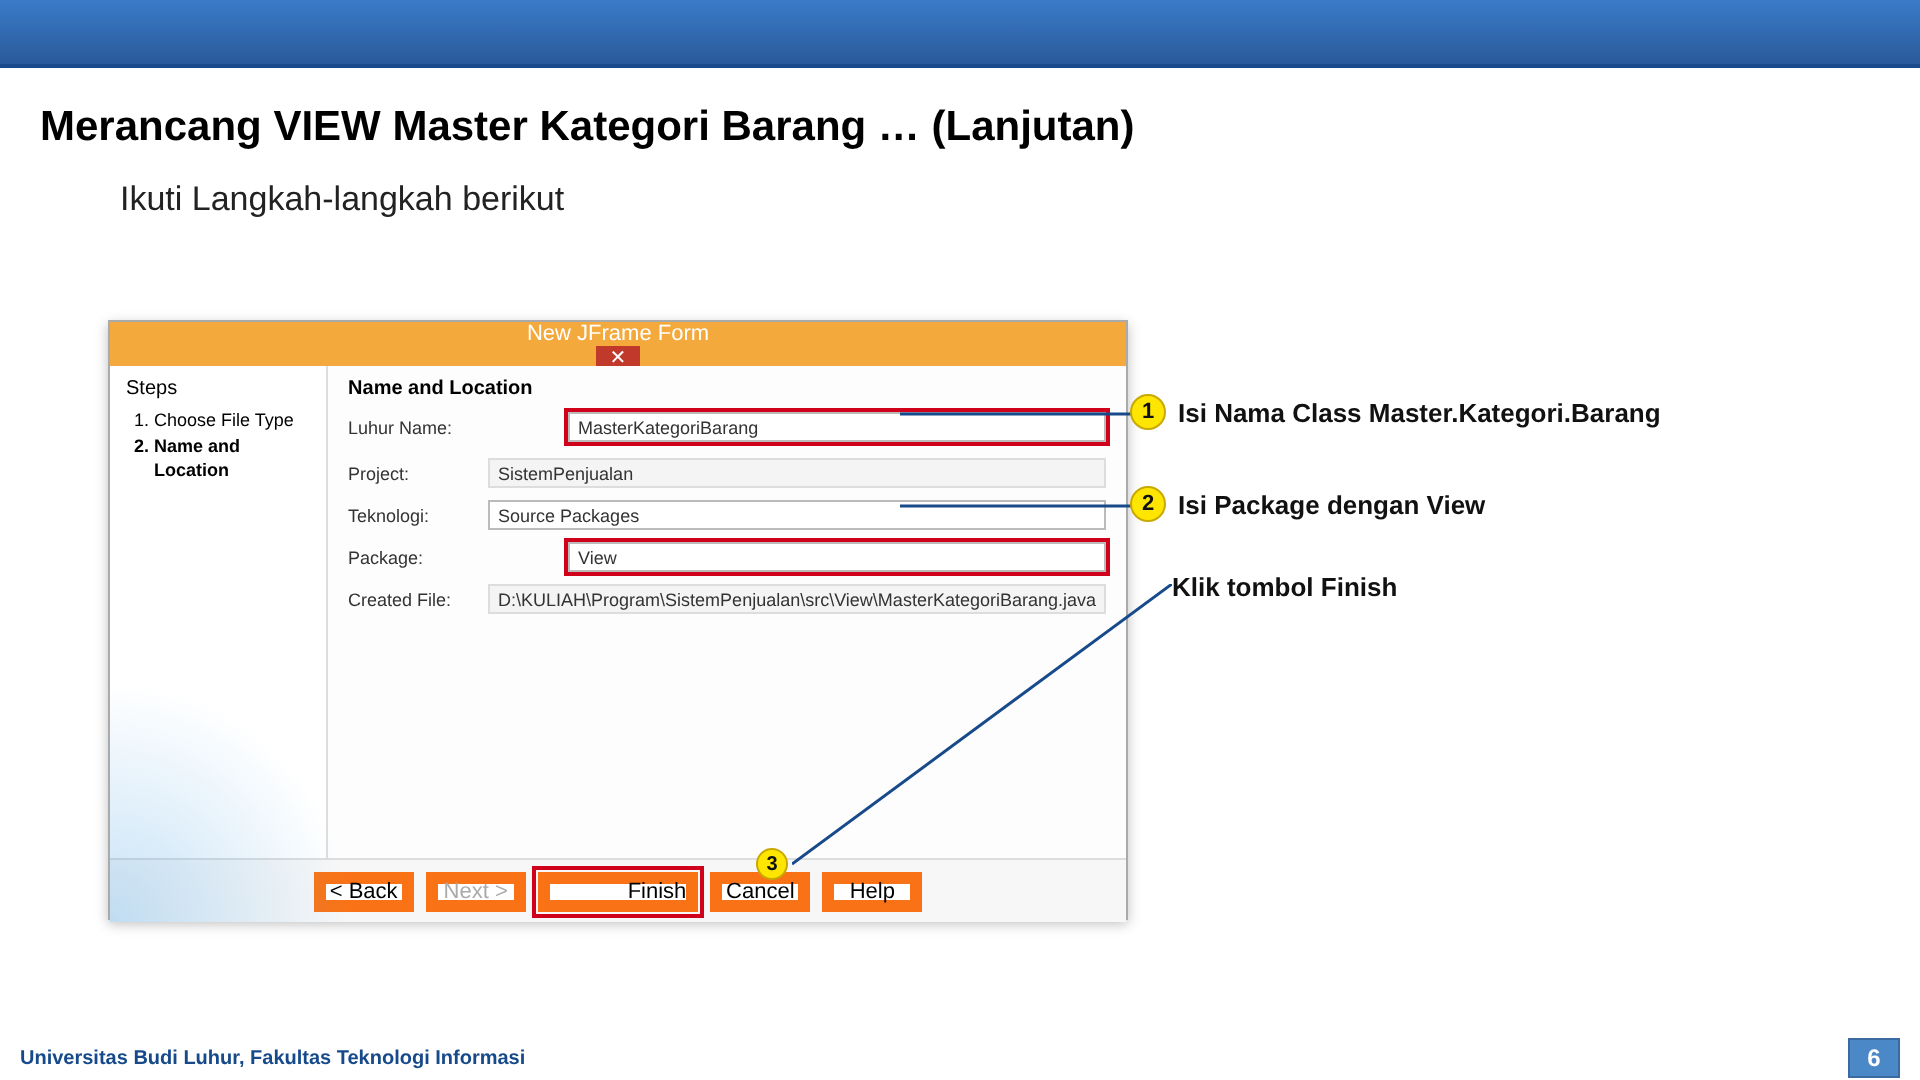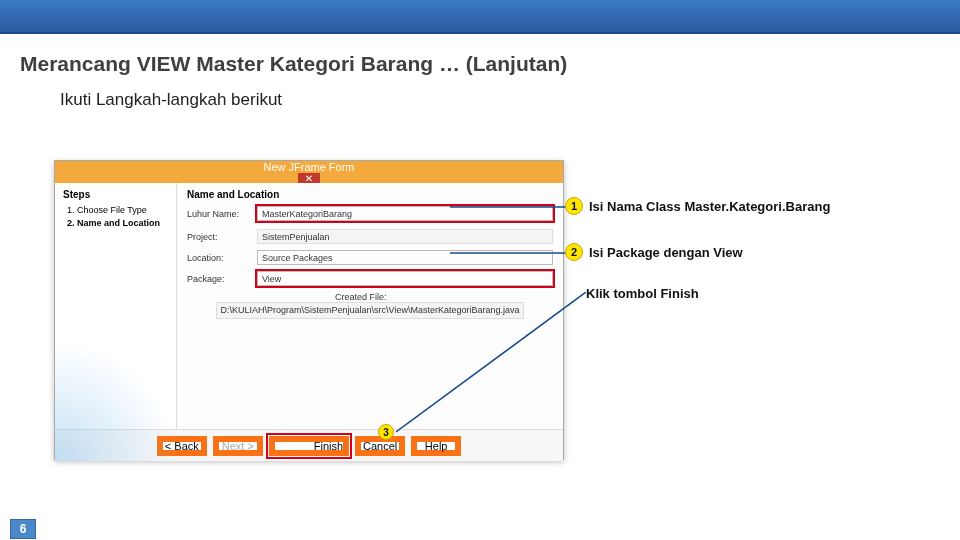--- a/index.html
+++ b/index.html
@@ -1,36 +1,36 @@
 <!DOCTYPE html>
 <html><head>
 <meta charset="utf-8">
 <style>
   * { box-sizing: border-box; margin: 0; padding: 0; }
   body { width: 960px; height: 540px; font-family: Arial, sans-serif; background: #fff; position: relative; overflow: hidden; }
   .topbar { height: 34px; background: linear-gradient(#3a7bc8,#2a5a9a); border-bottom: 2px solid #1a4a8a; }
-  .title { font-size: 21px; font-weight: bold; margin: 18px 0 0 20px; color: #404040; }
+  .title { font-size: 21px; font-weight: bold; margin: 18px 0 0 20px; color: #000000; }
   .subtitle { font-size: 17px; margin: 14px 0 0 60px; color: #222; }
   .dialog { position: absolute; left: 54px; top: 160px; width: 510px; height: 300px; border: 1px solid #aaa; background: #fff; box-shadow: 0 2px 6px rgba(0,0,0,.25); font-size: 10px; }
   .dlg-titlebar { height: 22px; background: #f3a93c; color: #fff; display: flex; align-items: center; padding: 0 4px; flex-direction: column; }
   .dlg-titlebar .spacer { width: 24px; }
   .dlg-title { flex: 1; text-align: center; font-size: 11px; }
   .dlg-close { width: 22px; height: 16px; background: #c0392b; color: #fff; display: flex; align-items: center; justify-content: center; font-size: 10px; cursor: pointer; }
   .dlg-body { display: flex; height: 246px; }
   .steps { width: 122px; border-right: 1px solid #ddd; padding: 6px 8px; background: #fff; position: relative; }
-  .steps-head { font-weight: bold; margin-bottom: 4px; }
+  .steps-head { font-weight: normal; margin-bottom: 4px; }
   .steps ol { list-style: decimal; margin-left: 14px; font-size: 9px; line-height: 1.4; }
   .steps-bg { position: absolute; left: 0; bottom: -32px; width: 122px; height: 120px; background: radial-gradient(circle at 0% 100%, rgba(90,170,230,.35), rgba(255,255,255,0) 70%); pointer-events: none; }
   .form { flex: 1; padding: 6px 10px; background: #fdfdfd; }
   .form-head { font-weight: bold; margin-bottom: 6px; }
   .row { display: flex; align-items: center; margin-bottom: 6px; font-size: 9px; }
   .row .lbl { width: 70px; color: #333; }
   .row .val { flex: 1; height: 15px; border: 1px solid #bbb; background: #fff; padding: 0 4px; line-height: 15px; color: #333; overflow: hidden; white-space: nowrap; }
   .row .val.readonly { background: #f4f4f4; border-color: #ddd; }
-  .row .val.outlined { outline: 2px solid #d0021b; outline-offset: 0; }
+  .row .val.outlined { outline: 2px solid #d0021b; outline-offset: 0; margin-left: 40px; }
   .dlg-buttons { height: 32px; border-top: 1px solid #ddd; display: flex; align-items: center; justify-content: center; gap: 6px; background: #f7f7f7; }
   .btn { min-width: 50px; height: 20px; border: 6px solid #f97316; background: #fff; font-size: 11px; display: flex; align-items: center; justify-content: center; cursor: pointer; }
   .btn.disabled { color: #aaa; cursor: default; }
   .btn.finish { outline: 2px solid #d0021b; outline-offset: 1px; padding-left: 39px; }
   .callout { position: absolute; display: flex; align-items: center; gap: 6px; }
   .num { width: 18px; height: 18px; border-radius: 50%; background: #ffe600; border: 1.5px solid #c9a800; display: flex; align-items: center; justify-content: center; font-size: 11px; font-weight: bold; color: #111; }
   .num.small { width: 16px; height: 16px; font-size: 10px; }
   .ctext { font-size: 13px; font-weight: bold; color: #111; }
   .c1 { left: 565px; top: 197px; }
   .c2 { left: 565px; top: 243px; }
@@ -67,28 +67,28 @@
       <div class="form-head">Name and Location</div>
       <div class="row">
         <div class="lbl">Luhur Name:</div>
         <div class="val outlined">MasterKategoriBarang</div>
       </div>
       <div class="row" style="margin-top:8px;">
         <div class="lbl">Project:</div>
         <div class="val readonly">SistemPenjualan</div>
       </div>
       <div class="row">
-        <div class="lbl">Location:</div>
+        <div class="lbl">Teknologi:</div>
         <div class="val">Source Packages</div>
       </div>
       <div class="row">
         <div class="lbl">Package:</div>
         <div class="val outlined">View</div>
       </div>
-      <div class="row" style="margin-top:6px;flex-direction:column;">
+      <div class="row" style="margin-top:6px;">
         <div class="lbl">Created File:</div>
         <div class="val readonly">D:\KULIAH\Program\SistemPenjualan\src\View\MasterKategoriBarang.java</div>
       </div>
     </div>
   </div>
   <div class="dlg-buttons">
     <div class="btn">&lt; Back</div>
     <div class="btn disabled">Next &gt;</div>
     <div class="btn finish">Finish</div>
     <div class="btn">Cancel</div>
@@ -111,14 +111,15 @@
   <div class="ctext">Isi Nama Class Master.Kategori.Barang</div>
 </div>
 <div class="callout c2">
   <div class="num">2</div>
   <div class="ctext">Isi Package dengan View</div>
 </div>
 <div class="ctext c3-text">Klik tombol Finish</div>
 <div class="num small num3">3</div>
 
 <div class="footer">
+  <div class="footer-left">Universitas Budi Luhur, Fakultas Teknologi Informasi</div>
   <div class="pagenum">6</div>
 </div>
 
 </body></html>

